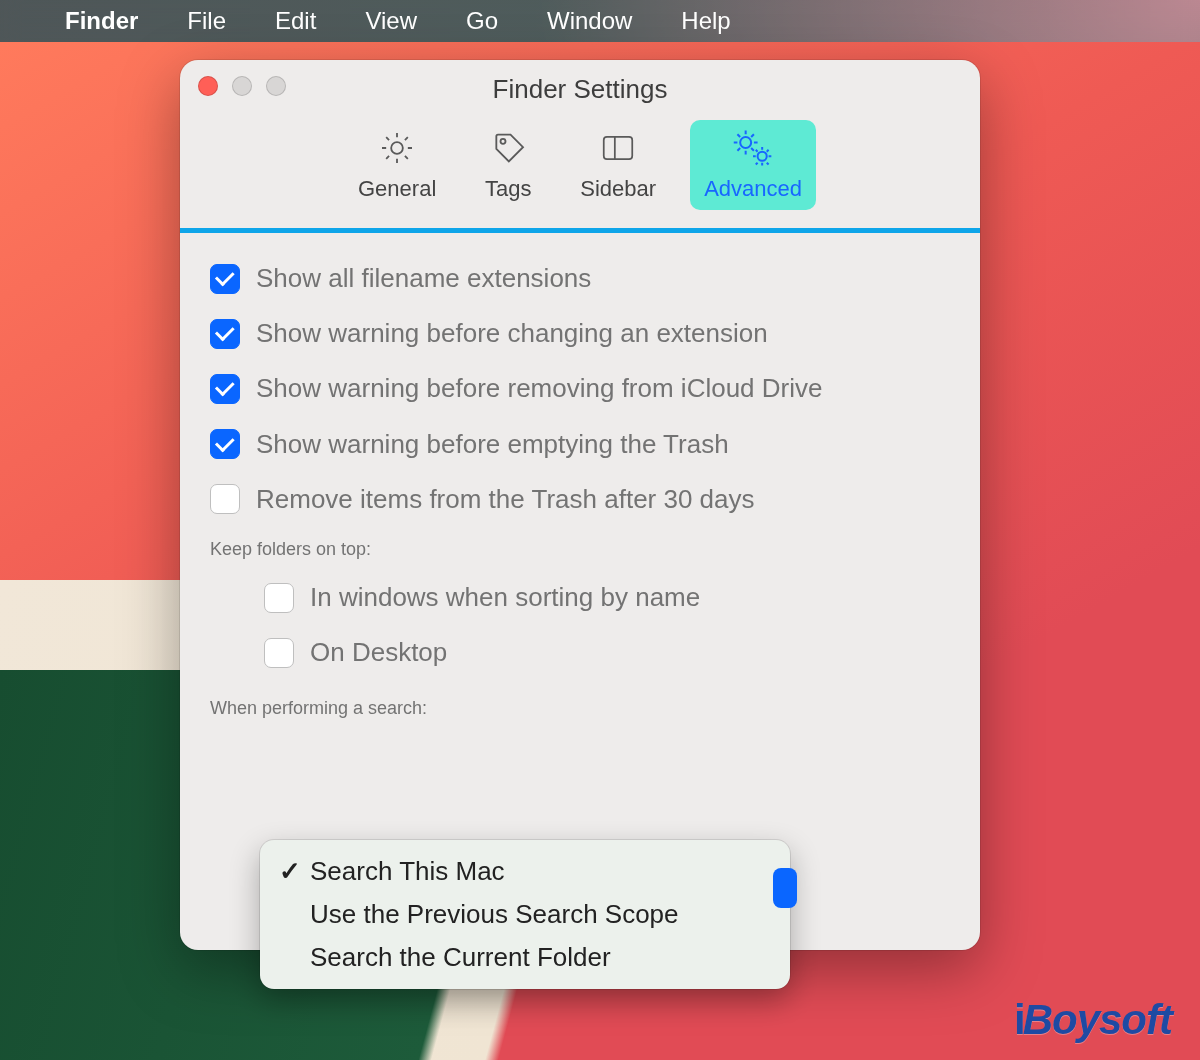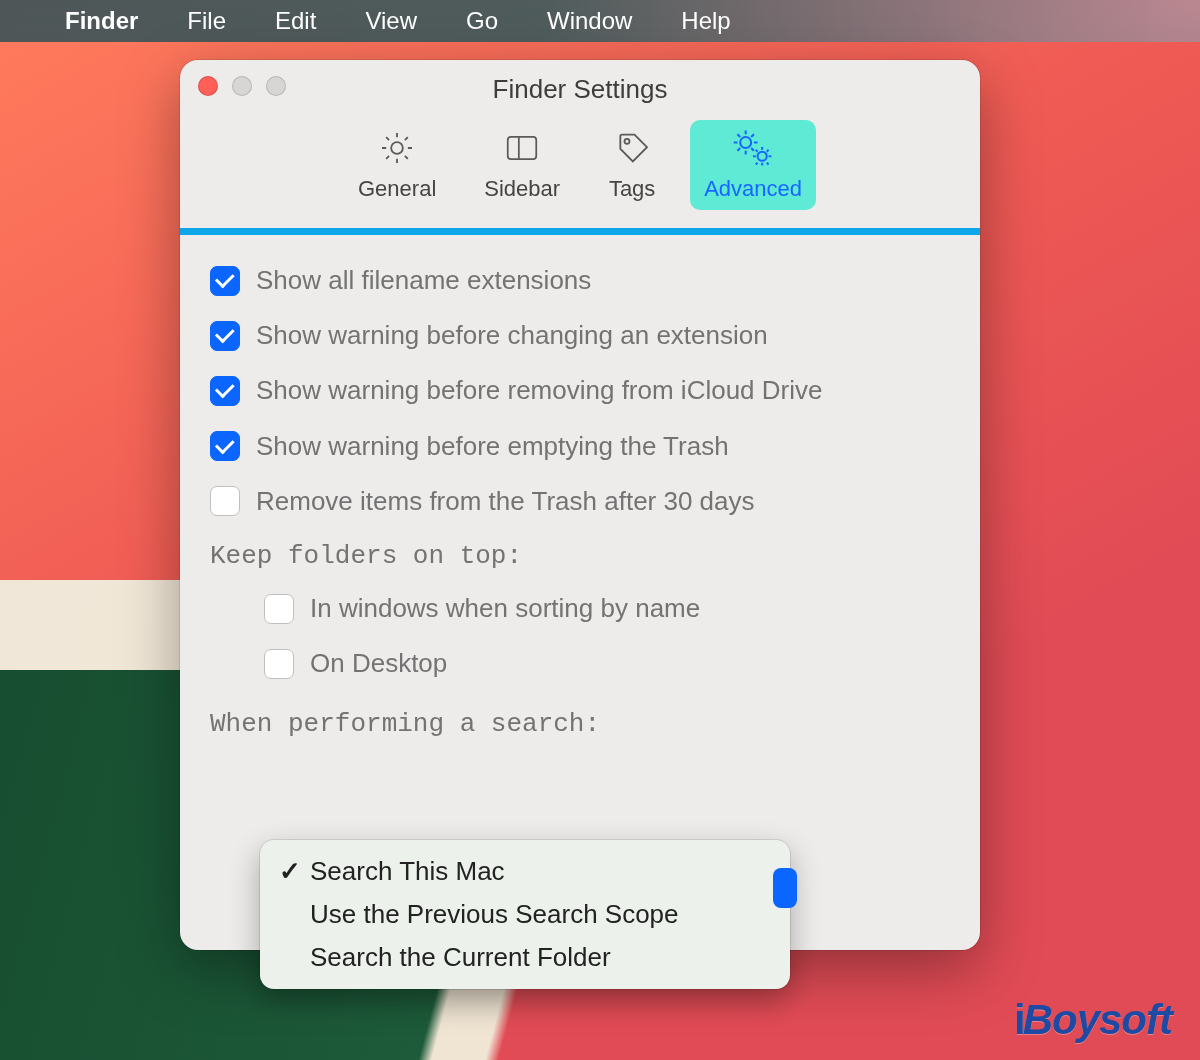--- a/index.html
+++ b/index.html
@@ -86,21 +86,21 @@
     font-size: 26px;
     font-weight: 400;
     color: #3d3d3d;
     margin-top: 8px;
   }
   .toolbar {
     display: flex;
     justify-content: center;
     gap: 20px;
     padding: 10px 0 18px;
-    border-bottom: 7px solid #0ea5e9;
+    border-bottom: 5px solid #0ea5e9;
   }
   .tool {
     display: flex;
     flex-direction: column;
     align-items: center;
     gap: 6px;
     padding: 6px 14px 8px;
     border-radius: 10px;
     font-size: 22px;
     color: #444;
@@ -141,22 +141,21 @@
   }
   .checkbox.checked::after {
     content: "";
     width: 14px; height: 8px;
     border-left: 3.5px solid #fff;
     border-bottom: 3.5px solid #fff;
     transform: rotate(-45deg) translate(1px, -2px);
   }
   .section-label {
     margin: 18px 0 22px 0;
-    font-size: 26px;
-    font-family: Liberation Mono, monospace;
+    font-size: 18px;
   }
 
   
   .popup {
     position: absolute;
     left: 260px;
     top: 840px;
     width: 530px;
     background: #ecf1ec;
     border-radius: 14px;
@@ -233,36 +232,36 @@
           <svg viewBox="0 0 48 48" width="40" height="40">
             <circle cx="24" cy="24" r="7"></circle>
             <path d="M24 6v5M24 37v5M6 24h5M37 24h5M11 11l3.5 3.5M33.5 33.5L37 37M37 11l-3.5 3.5M14.5 33.5L11 37"></path>
           </svg>
         </div>
         <span>General</span>
       </div>
 
       <div class="tool">
         <div class="icon">
+          <svg viewBox="0 0 48 48" width="40" height="40">
+            <path d="M27 8 L42 23 L25 40 L10 25 L10 10 C10 9 11 8 12 8 Z"></path>
+            <circle cx="18" cy="16" r="3"></circle>
+          </svg>
+        </div>
+        <span>Tags</span>
+      </div>
+
+      <div class="tool">
+        <div class="icon">
           <svg viewBox="0 0 48 48" width="42" height="38">
             <rect x="6" y="10" width="36" height="28" rx="4"></rect>
             <line x1="20" y1="10" x2="20" y2="38"></line>
           </svg>
         </div>
         <span>Sidebar</span>
-      </div>
-
-      <div class="tool">
-        <div class="icon">
-          <svg viewBox="0 0 48 48" width="40" height="40">
-            <path d="M27 8 L42 23 L25 40 L10 25 L10 10 C10 9 11 8 12 8 Z"></path>
-            <circle cx="18" cy="16" r="3"></circle>
-          </svg>
-        </div>
-        <span>Tags</span>
       </div>
 
       <div class="tool active">
         <div class="icon">
           <svg viewBox="0 0 52 48" width="48" height="44">
             <g>
               <circle cx="18" cy="18" r="6"></circle>
               <path d="M18 5v4M18 27v4M5 18h4M27 18h4M9 9l3 3M24 24l3 3M27 9l-3 3M12 24l-3 3"></path>
             </g>
             <g>

